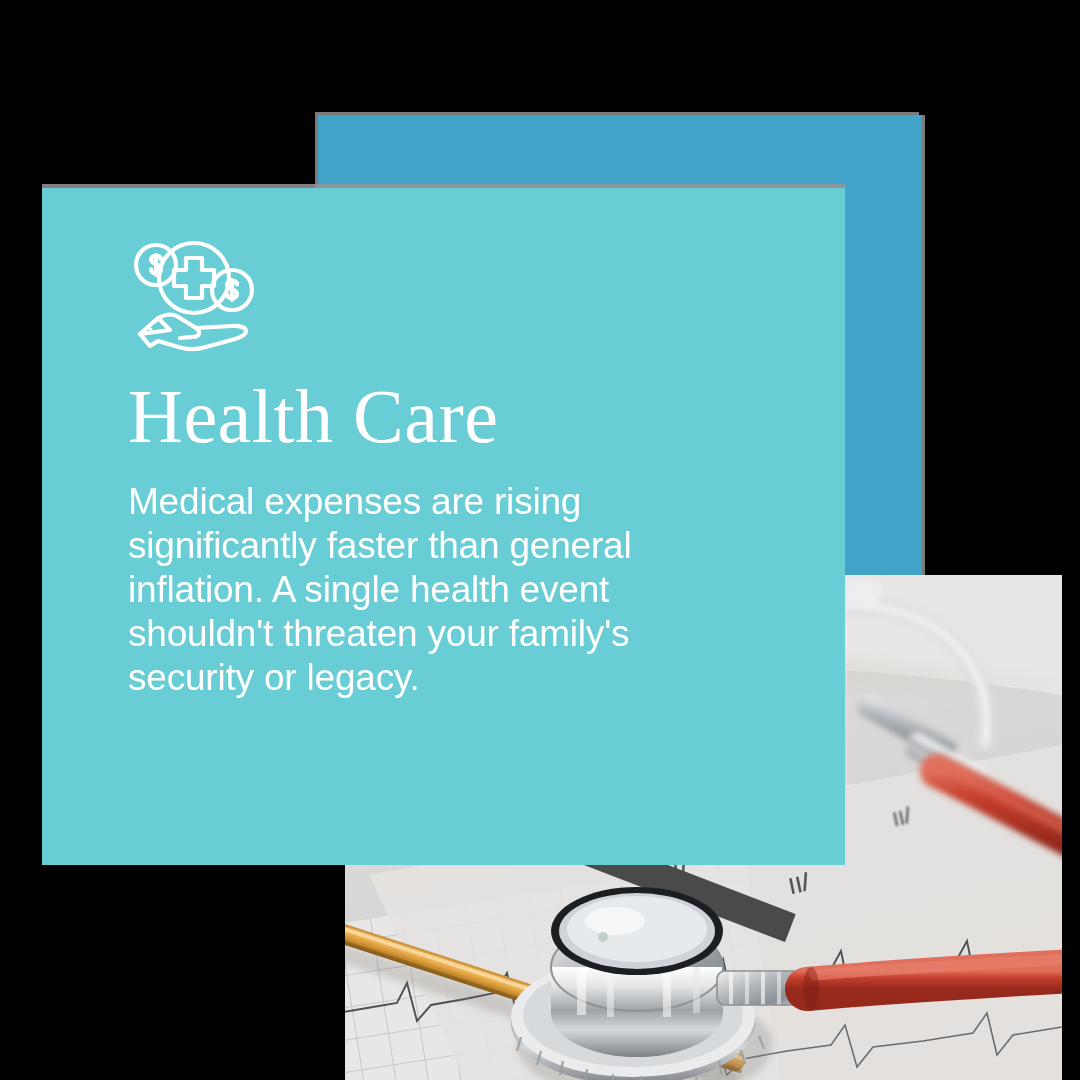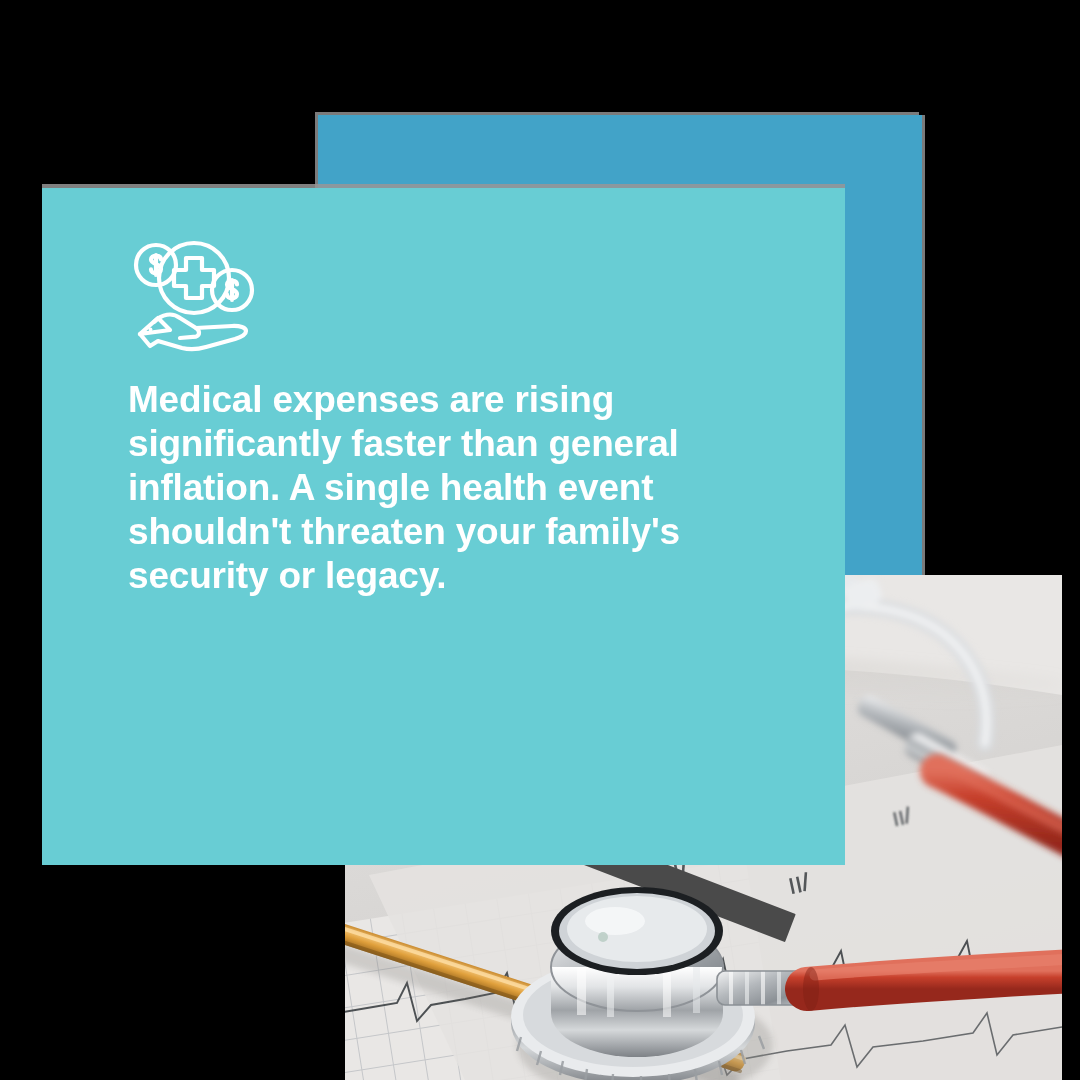--- a/index.html
+++ b/index.html
@@ -80,21 +80,21 @@
     line-height: 1.0;
     color: #ffffff;
     margin: 0 0 26px 0;
     letter-spacing: 0.5px;
     white-space: nowrap;
   }
 
   
   .card-body {
     font-family: "Liberation Sans", "DejaVu Sans", sans-serif;
-    font-weight: 700;
+    font-weight: 400;
     font-size: 37px;
     line-height: 1.19;
     color: #ffffff;
     margin: 0;
     max-width: 560px;
     letter-spacing: -0.2px;
   }
 </style>
 </head>
 <body>
@@ -329,19 +329,20 @@
           <path d="M58 24 H74 V36 H86 V52 H74 V64 H58 V52 H46 V36 H58 Z"></path>
 
           <path d="M12 100 L30 84 L42 96 L12 100 Z"></path>
           <path d="M26 88 C34 80 44 78 52 84 L68 94 C72 96.6 72 101 68 102.6 L52 104"></path>
           <path d="M68 94 L104 92 C112 91.6 118 93.6 118 97 C118 100 114 102.8 107 105
                    L78 113 C70 115.4 62 116 54 114 L30 107 L22 112 L12 100"></path>
           <circle cx="22.5" cy="95.5" r="1.9" fill="#ffffff" stroke="none"></circle>
         </svg>
       </div>
 
+      <h1 class="card-title">Health Care</h1>
 
       <p class="card-body">Medical expenses are rising significantly faster than general inflation. A single health event shouldn't threaten your family's security or legacy.</p>
 
     </div>
   </div>
 
 </div>
 
 </body></html>

